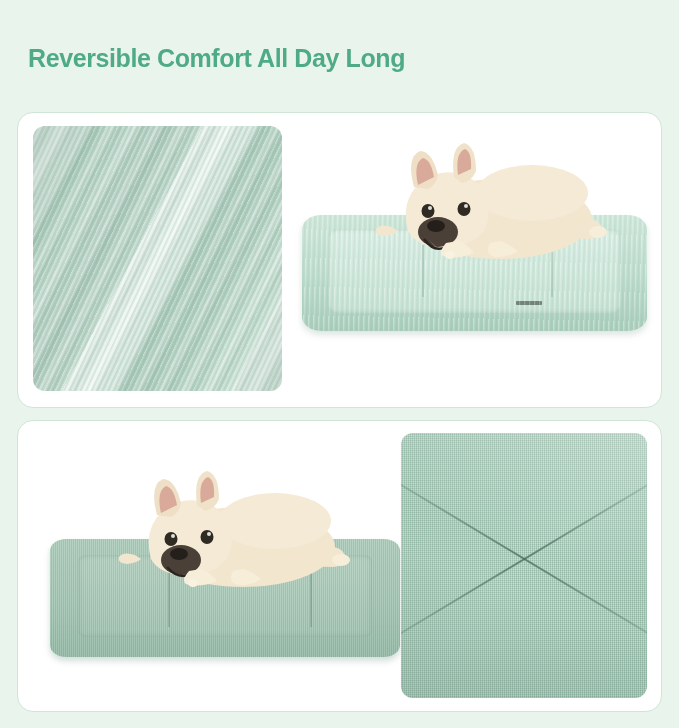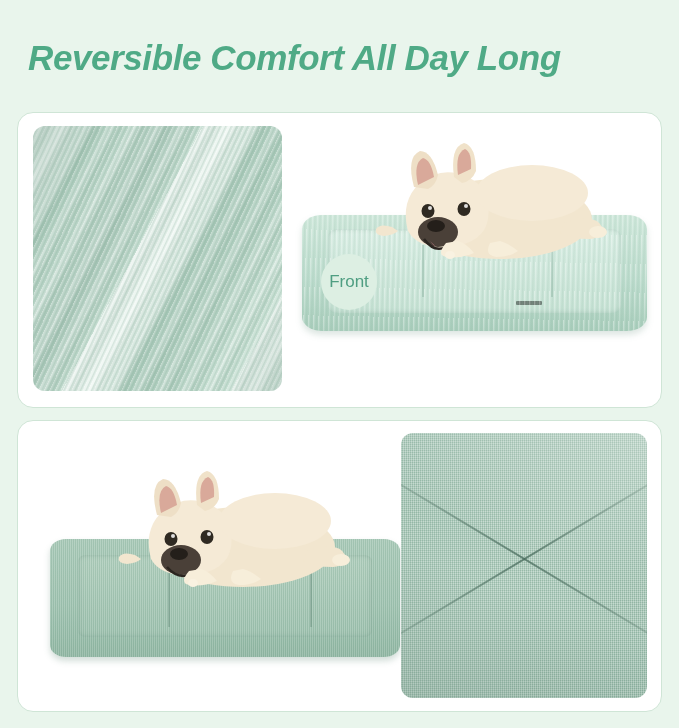--- a/index.html
+++ b/index.html
@@ -14,27 +14,26 @@
     overflow: hidden;
     position: relative;
   }
 
   
   .page-title {
     position: absolute;
     left: 28px;
     top: 36px;
     width: 640px;
-    font-size: 35px;
+    font-size: 25px;
     font-weight: bold;
     letter-spacing: -0.4px;
     color: #4faa86;
     line-height: 44px;
     white-space: nowrap;
-    font-style: italic;
   }
 
   
   .card {
     position: absolute;
     background: #ffffff;
     border: 1px solid #cfe5d6;
     border-radius: 16px;
     box-sizing: border-box;
     overflow: hidden;
@@ -269,23 +268,20 @@
       <ellipse cx="182" cy="62" rx="56" ry="28" fill="#f5ead6"></ellipse>
       <path d="M214 92 Q246 82 252 96 Q256 106 240 108 Q222 108 210 102 Z" fill="#f2e6cf"></path>
       <ellipse cx="248" cy="101" rx="9" ry="6" fill="#f7eeda"></ellipse>
       <path d="M96 112 Q86 124 96 126 Q110 128 124 122 Q116 112 108 110 Z" fill="#f7eeda"></path>
       <ellipse cx="100" cy="124" rx="5" ry="4" fill="#f9f2e1"></ellipse>
       <path d="M140 112 Q134 124 146 126 Q160 126 168 120 Q158 112 150 110 Z" fill="#f7eeda"></path>
       <path d="M42 96 Q30 92 26 98 Q24 104 34 105 Q44 104 48 100 Z" fill="#f2e6cf"></path>
     </svg>
   </div>
 
-  <div class="badge" id="badge-front">
-    <span>Front</span>
-  </div>
 
 </div>
 
 <div class="card" id="card-back">
 
   <div class="photo" id="back-photo">
 
     <div class="mat" id="back-mat">
       <div class="mat-inner"></div>
       <div class="mat-seam left"></div>

